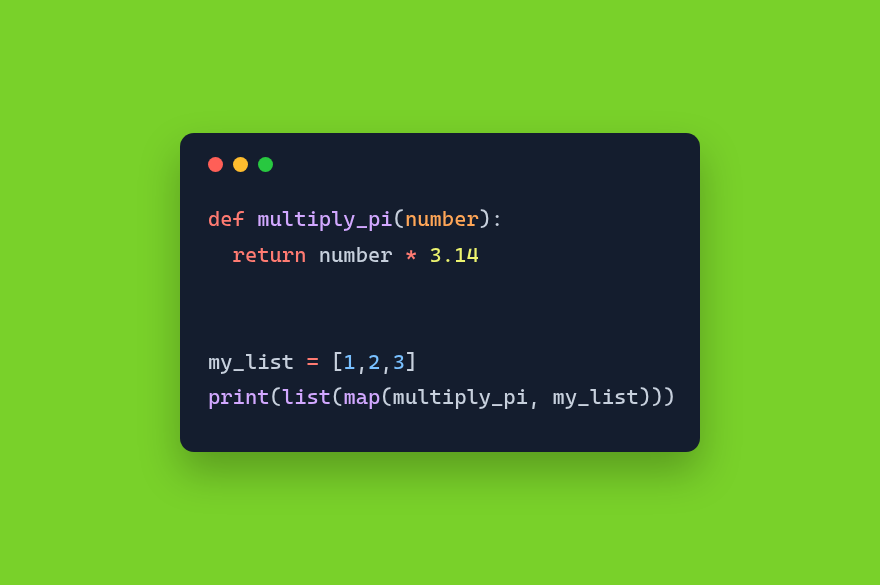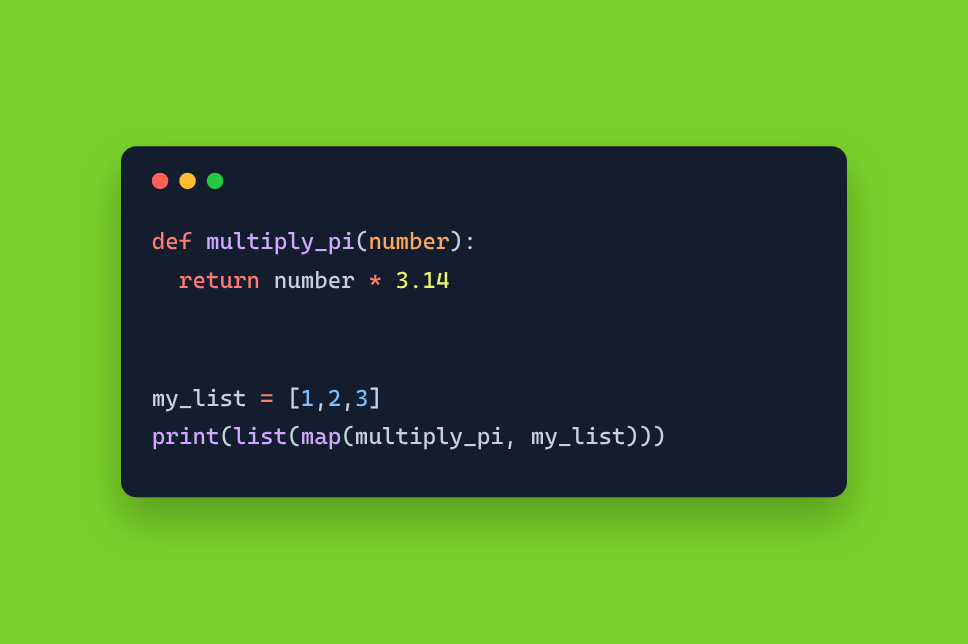--- a/index.html
+++ b/index.html
@@ -10,21 +10,21 @@
     body {
       width: 880px;
       height: 585px;
       background: #79d12a;
       display: flex;
       align-items: center;
       justify-content: center;
       font-family: ui-monospace, "SF Mono", "Cascadia Code", Menlo, Consolas, monospace;
     }
     .window {
-      width: 660px;
+      width: 520px;
       background: #141d2e;
       border-radius: 14px;
       padding: 24px 28px 36px 28px;
       box-shadow: 0 20px 40px rgba(0,0,0,0.25);
     }
     .titlebar {
       display: flex;
       gap: 10px;
       margin-bottom: 30px;
     }

